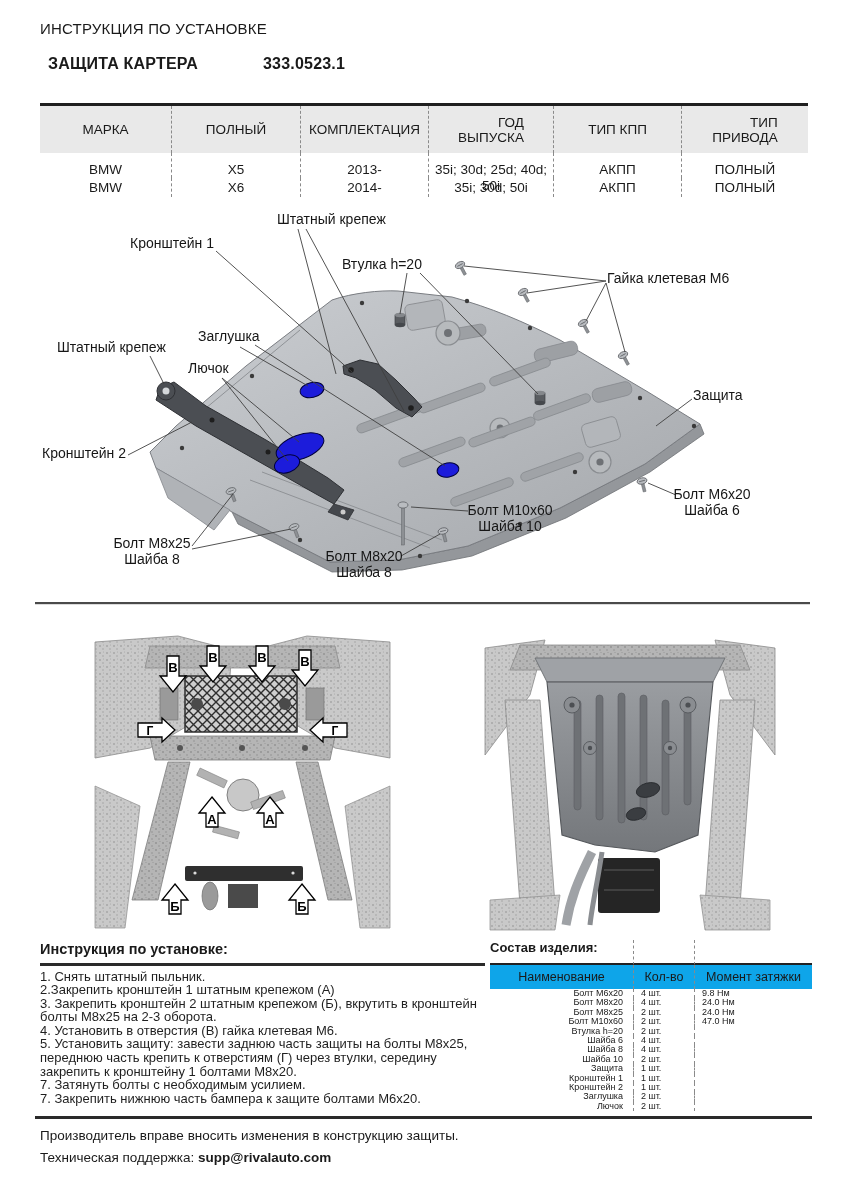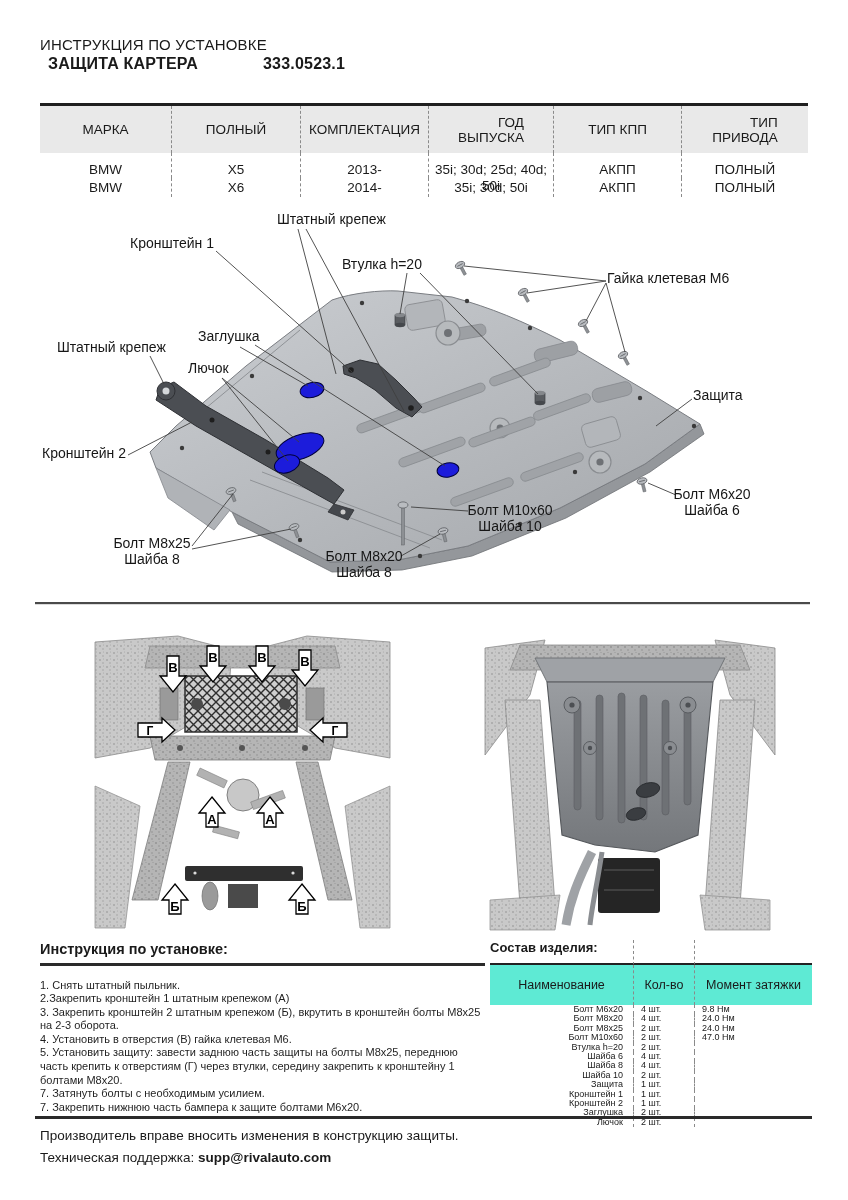--- a/index.html
+++ b/index.html
@@ -17,39 +17,39 @@
   .fit .td{font-size:13.5px;text-align:center;height:16px;line-height:16px;}
   .fit .r1{padding-top:9px;}
   .fit .r2{padding-top:2px;height:17px;}
   .sep{border-left:1px dashed #8a8a8a;}
   
   .dlabel{position:absolute;font-size:14px;line-height:15px;white-space:nowrap;color:#161616;}
   .dpair{position:absolute;font-size:14px;line-height:15.5px;text-align:center;color:#161616;}
   
   .instr-title{font-size:14.5px;font-weight:bold;}
   .rule{background:#2a2a2a;height:2.5px;}
-  .steps{margin-top:13px;font-size:11px;line-height:13.6px;color:#1f1f1f;}
+  .steps{margin-top:4px;font-size:13px;line-height:13.6px;color:#1f1f1f;}
   
   .parts{display:grid;grid-template-columns:143px 61px 118px;}
   .parts .tt{font-size:13px;font-weight:bold;height:23px;border-bottom:2.5px solid #222;}
-  .parts .ph{background:#5eead4;height:40px;display:flex;align-items:center;justify-content:center;font-size:12.5px;}
+  .parts .ph{background:#0ea5e9;height:24px;display:flex;align-items:center;justify-content:center;font-size:12.5px;}
   .parts .pc{font-size:9px;height:9.4px;line-height:9.4px;}
   .pc.name{text-align:right;padding-right:10px;}
   .pc.qty{padding-left:7px;}
   .pc.tq{padding-left:7px;}
   .foot{font-size:13.5px;}
   .foot b{font-weight:bold;}
   svg text{font-family:"Liberation Sans", sans-serif;}
 </style>
 </head>
 <body>
 
 <div class="page">
 
-  <div class="abs t1" style="left:40px;top:36px;">ИНСТРУКЦИЯ ПО УСТАНОВКЕ</div>
+  <div class="abs t1" style="left:40px;top:20px;">ИНСТРУКЦИЯ ПО УСТАНОВКЕ</div>
   <div class="abs t2" style="left:48px;top:55px;">
     <span class="name">ЗАЩИТА КАРТЕРА</span><span>333.0523.1</span>
   </div>
 
   <div class="abs fit" style="left:40px;top:103px;width:768px;">
     <div class="th">МАРКА</div>
     <div class="th sep">ПОЛНЫЙ</div>
     <div class="th sep">КОМПЛЕКТАЦИЯ</div>
     <div class="th sep">ГОД
 ВЫПУСКА</div>

